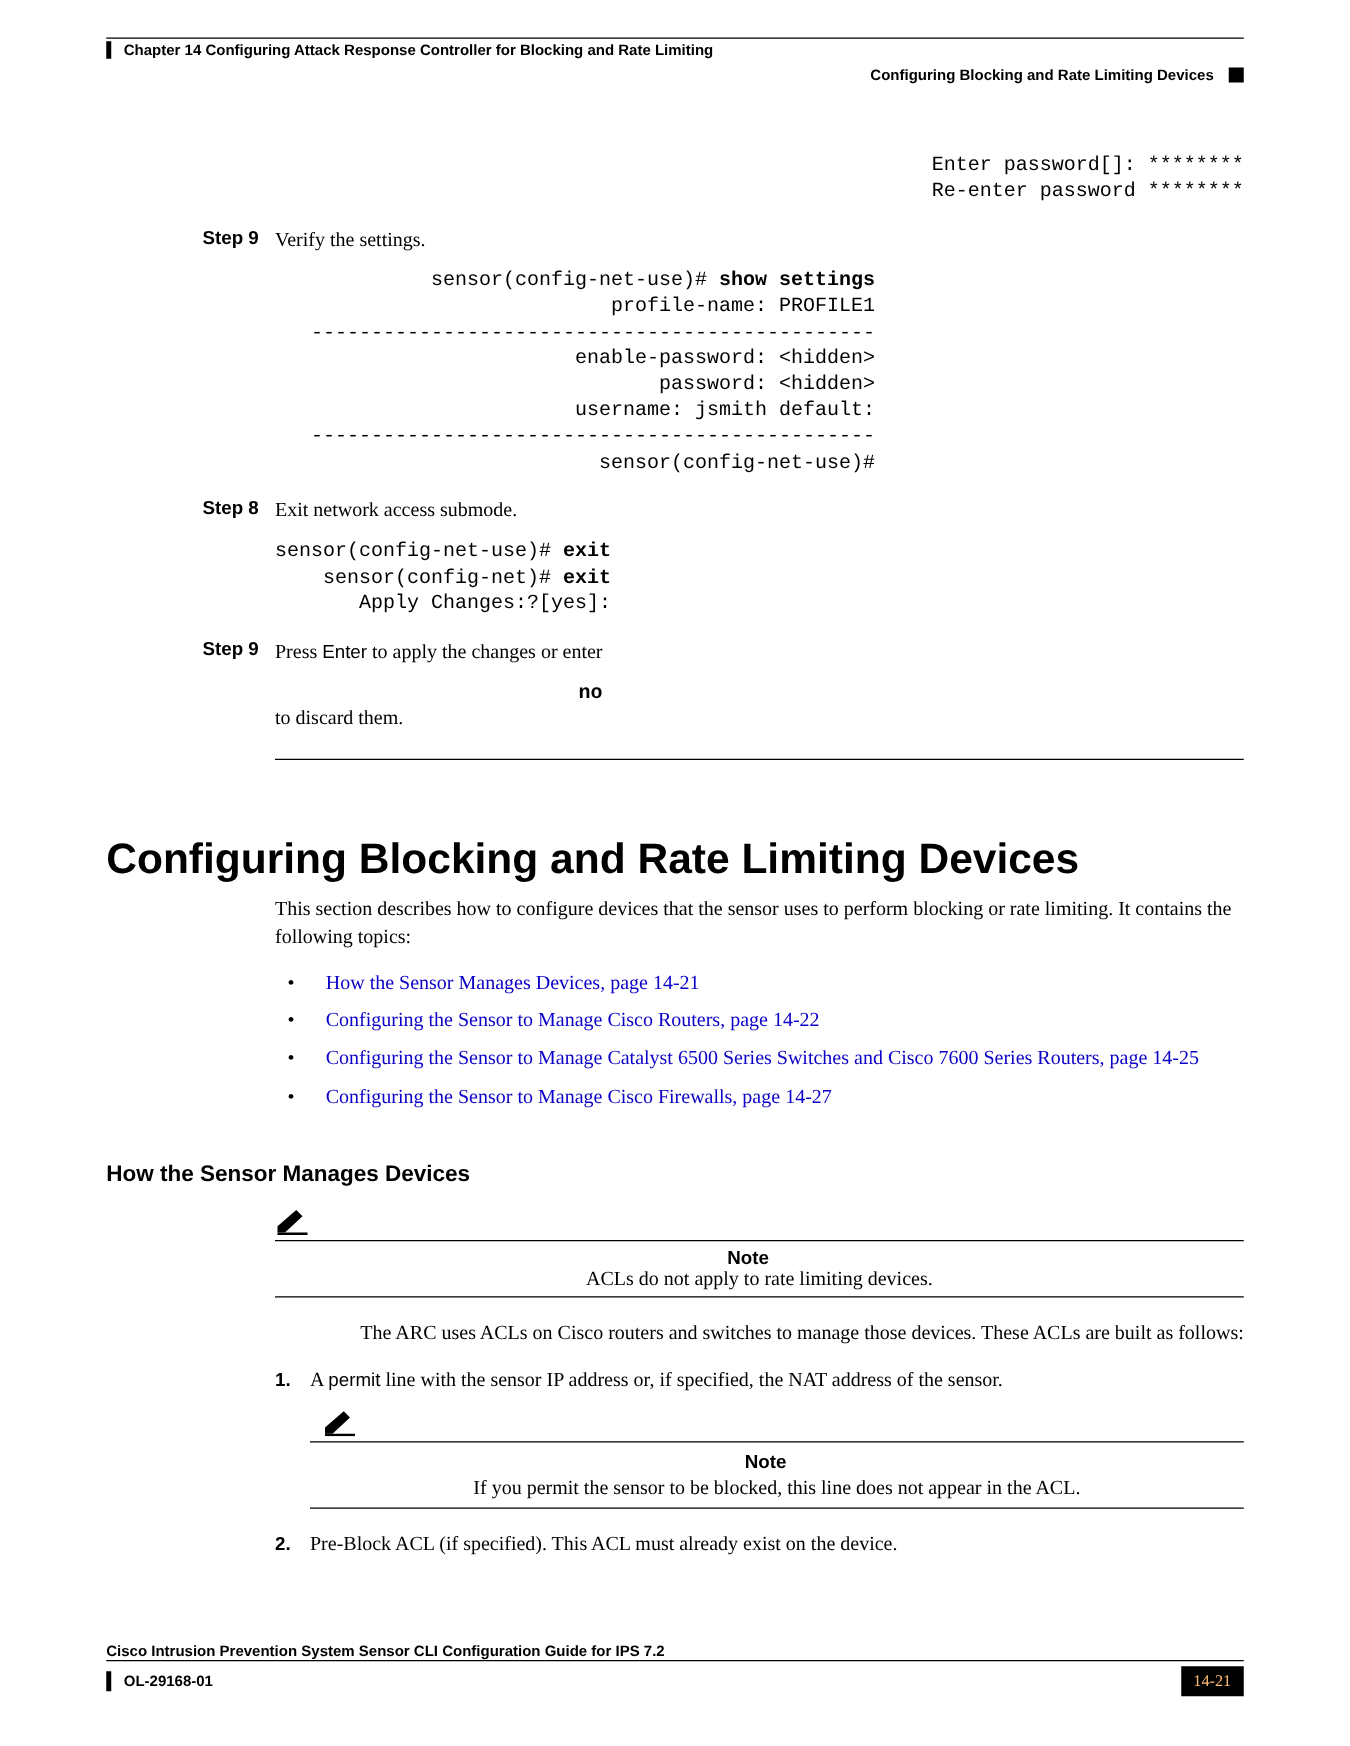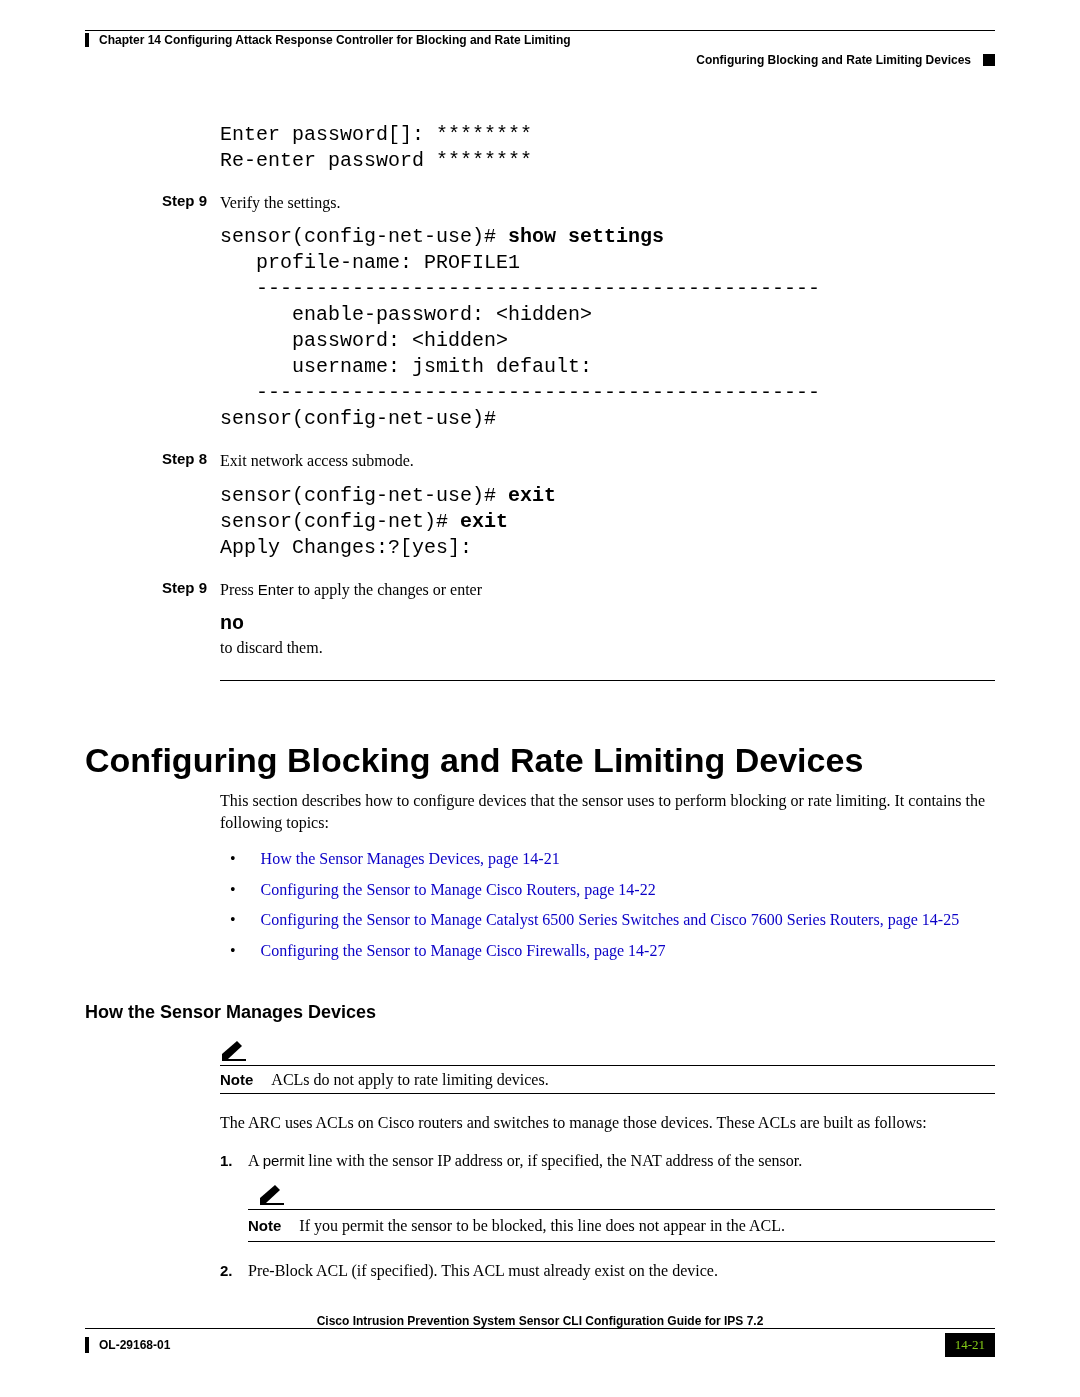--- a/index.html
+++ b/index.html
@@ -53,23 +53,24 @@
     height: 12px;
     background: #000;
     margin-left: 12px;
   }
   .content {
     margin-top: 55px;
     margin-left: 135px;
   }
   .code {
     font-family: "Courier New", Courier, monospace;
-    font-size: 20px;
+    font-size: 16px;
     line-height: 1.3;
     white-space: pre;
+    text-align: right;
   }
   .code-bold {
     font-weight: bold;
   }
   .step-row {
     display: flex;
     margin-top: 18px;
     margin-left: -58px;
   }
   .step-label {
@@ -143,37 +144,39 @@
   }
   .note-icon svg {
     width: 28px;
     height: 22px;
   }
   .note-line {
     border-top: 1px solid #000;
   }
   .note-row {
     display: flex;
-    align-items: flex-start;
+    align-items: center;
     padding-top: 5px;
     padding-bottom: 4px;
+    flex-direction: column;
   }
   .note-label {
     font-family: Arial, Helvetica, sans-serif;
     font-weight: bold;
     font-size: 15px;
     margin-right: 18px;
   }
   .note-text {
     font-size: 16px;
   }
   .para {
     margin-top: 18px;
     font-size: 16px;
     line-height: 1.4;
+    text-align: right;
   }
   .numlist {
     margin: 16px 0 0 0;
     padding: 0;
     list-style: none;
   }
   .numlist > li {
     display: flex;
     margin-bottom: 18px;
   }
@@ -214,21 +217,21 @@
     align-items: center;
   }
   .footer-bar {
     width: 4px;
     height: 16px;
     background: #000;
     margin-right: 10px;
   }
   .pagebox {
     background: #000;
-    color: #84cc16;
+    color: #fdba74;
     padding: 4px 10px;
     font-size: 13px;
     margin-left: 12px;
   }
   .footer-bottom {
     display: flex;
     justify-content: space-between;
     align-items: center;
     margin-top: 0px;
   }
@@ -345,21 +348,21 @@
             </div></div>
         </li>
         <li>
           <div class="num">2.</div>
           <div class="itembody">Pre-Block ACL (if specified). This ACL must already exist on the device.</div>
         </li>
       </ol>
   </div>
 
   <div class="footer">
-    <div style="display:flex; justify-content:center;">
+    <div style="display:flex; justify-content:flex-start;">
       <span style="font-family:Arial,Helvetica,sans-serif;font-weight:bold;font-size:12px;">Cisco Intrusion Prevention System Sensor CLI Configuration Guide for IPS 7.2</span>
     </div>
     <div class="footer-line"></div>
     <div class="footer-bottom">
       <div class="footer-left">
         <div class="footer-bar"></div>
         <span style="font-family:Arial,Helvetica,sans-serif;font-weight:bold;font-size:12px;">OL-29168-01</span>
       </div>
       <div class="pagebox">14-21</div>
     </div>

